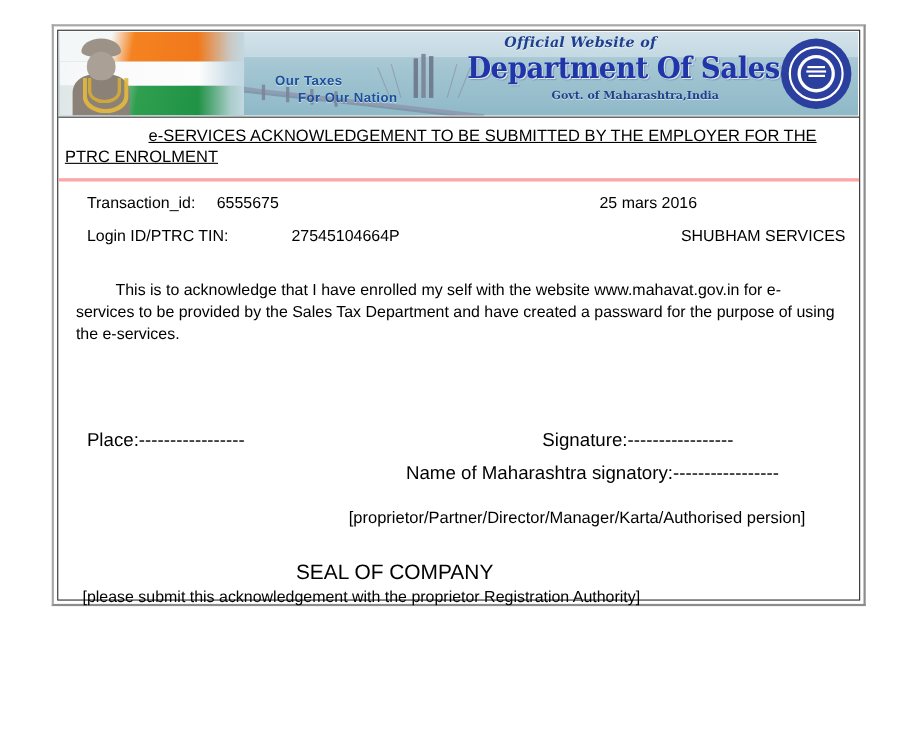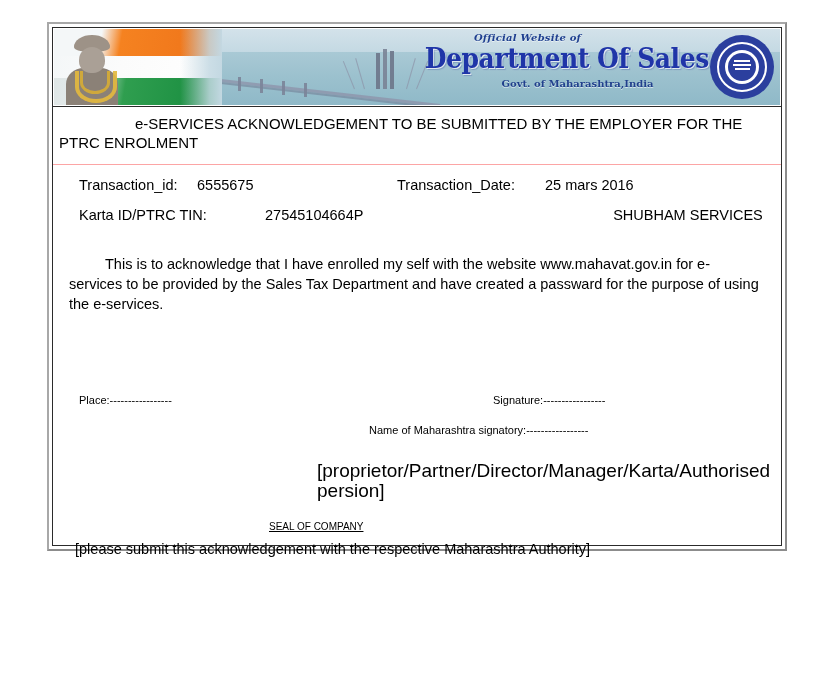--- a/index.html
+++ b/index.html
@@ -191,21 +191,21 @@
     position: absolute;
     left: 360px;
     top: 3px;
     width: 305px;
     text-align: center;
   }
   .official {
     font-family: "DejaVu Serif", serif;
     font-style: italic;
     font-weight: bold;
-    font-size: 10px;
+    font-size: 13px;
     color: #1e3f8f;
     letter-spacing: .2px;
     margin-left: -78px;
     text-shadow: 0 1px 0 rgba(255,255,255,.6);
   }
   .dept {
     font-family: "DejaVu Serif", serif;
     font-weight: bold;
     font-size: 27px;
     line-height: 32px;
@@ -262,23 +262,24 @@
     display: block; height: 2px; background: #ffffff; margin-bottom: 2px;
   }
   .emblem .bars i:nth-child(1){ width: 16px; margin-left: 1px;}
   .emblem .bars i:nth-child(2){ width: 18px;}
   .emblem .bars i:nth-child(3){ width: 15px; margin-left: 2px;}
 
   
   .row-title {
     position: relative;
     min-height: 58px;
-    border-bottom: 1px solid #fca5a5;
+    border-bottom: 3px solid #fca5a5;
     box-sizing: border-box;
     padding: 7px 6px 4px 6px;
+    text-decoration: underline;
   }
   .doc-title {
     font-size: 15px;
     line-height: 19px;
     text-indent: 76px;
     color: #000;
   }
 
   
   .row-body {
@@ -302,38 +303,37 @@
     margin: 0 14px 0 8px;
     text-indent: 36px;
     text-align: left;
   }
   .p-gap { height: 18px; }
 
   .sig-block { margin-top: 58px; }
   .sig-row {
     position: relative;
     height: 21px;
-    font-size: 11px;
+    font-size: 17px;
     line-height: 20px;
     margin-bottom: 9px;
   }
   .sig-row span { position: absolute; }
 
   .proprietor {
     margin-top: 20px;
+    font-size: 15px;
+    line-height: 20px;
+    padding-left: 256px;
+  }
+  .seal {
+    margin-top: 30px;
     font-size: 19px;
     line-height: 20px;
-    padding-left: 256px;
-  }
-  .seal {
-    margin-top: 16px;
-    font-size: 10px;
-    line-height: 20px;
     padding-left: 208px;
-    text-decoration: underline;
   }
   .submit-note {
     margin-top: 2px;
     font-size: 14.5px;
     line-height: 20px;
     padding-left: 14px;
   }
 </style>
 </head>
 <body>
@@ -371,20 +371,24 @@
           <div class="flag-fade"></div>
           <div class="statue">
             <div class="st-body"></div>
             <div class="st-turban"></div>
             <div class="st-head"></div>
             <div class="st-garland"></div>
             <div class="st-garland2"></div>
           </div>
         </div>
 
+        <div class="tagline">
+          <span>Our Taxes</span>
+          <span class="l2">For Our Nation</span>
+        </div>
 
         <div class="title-cluster">
           <div class="official">Official Website of</div>
           <div class="dept">Department Of Sales Tax</div>
           <div class="govt">Govt. of Maharashtra,India</div>
         </div>
 
         <div class="emblem">
           <div class="ring-o"></div>
           <div class="ring-i"></div>
@@ -401,42 +405,41 @@
 
     <div class="row-title">
       <div class="doc-title">e-SERVICES ACKNOWLEDGEMENT TO BE SUBMITTED BY THE EMPLOYER FOR THE PTRC ENROLMENT</div>
     </div>
 
     <div class="row-body">
 
       <div class="field-line">
         <span class="f-label" style="left:18px;">Transaction_id:</span>
         <span class="f-value" style="left:136px;">6555675</span>
-        <span class="f-label" style="left:336px;">Transaction_Date:</span>
         <span class="f-value" style="left:484px;">25 mars 2016</span>
       </div>
 
       <div class="field-line wrap" style="height:40px;">
-        <span class="f-label" style="left:18px;">Karta ID/PTRC TIN:</span>
+        <span class="f-label" style="left:18px;">Login ID/PTRC TIN:</span>
         <span class="f-value" style="left:204px;">27545104664P</span>
-        <span class="f-value" style="left:542px; width:170px;text-align:center;">SHUBHAM SERVICES</span>
+        <span class="f-value" style="left:558px; width:170px;">SHUBHAM SERVICES</span>
       </div>
 
       <div class="p-body">This is to acknowledge that I have enrolled my self with the website www.mahavat.gov.in for e-services to be provided by the Sales Tax Department and have created a passward for the purpose of using the e-services.</div>
       <div class="p-gap"></div>
 
       <div class="sig-block">
         <div class="sig-row">
           <span style="left:18px;">Place:-----------------</span>
           <span style="left:432px;">Signature:-----------------</span>
         </div>
         <div class="sig-row">
           <span style="left:308px;">Name of Maharashtra signatory:-----------------</span>
         </div>
       </div>
 
       <div class="proprietor">[proprietor/Partner/Director/Manager/Karta/Authorised persion]</div>
       <div class="seal">SEAL OF COMPANY</div>
-      <div class="submit-note">[please submit this acknowledgement with the respective Maharashtra Authority]</div>
+      <div class="submit-note">[please submit this acknowledgement with the proprietor Registration Authority]</div>
 
     </div>
   </div>
 </div>
 
 </body></html>

